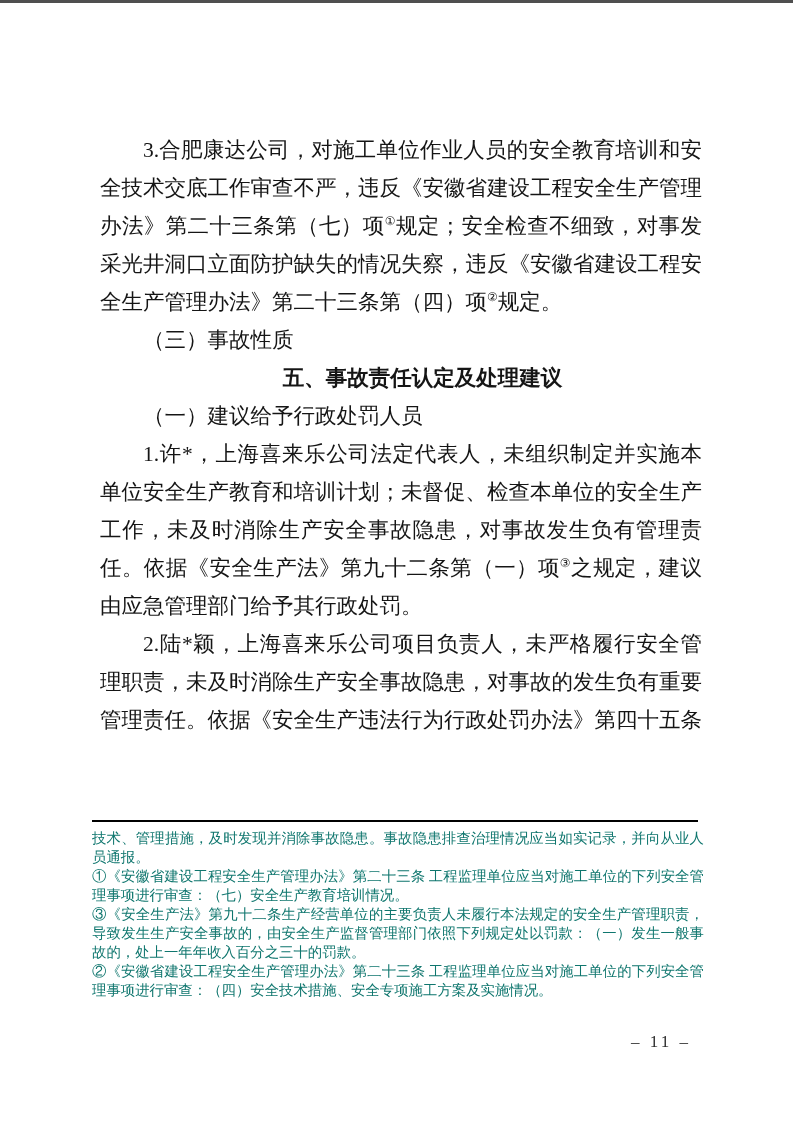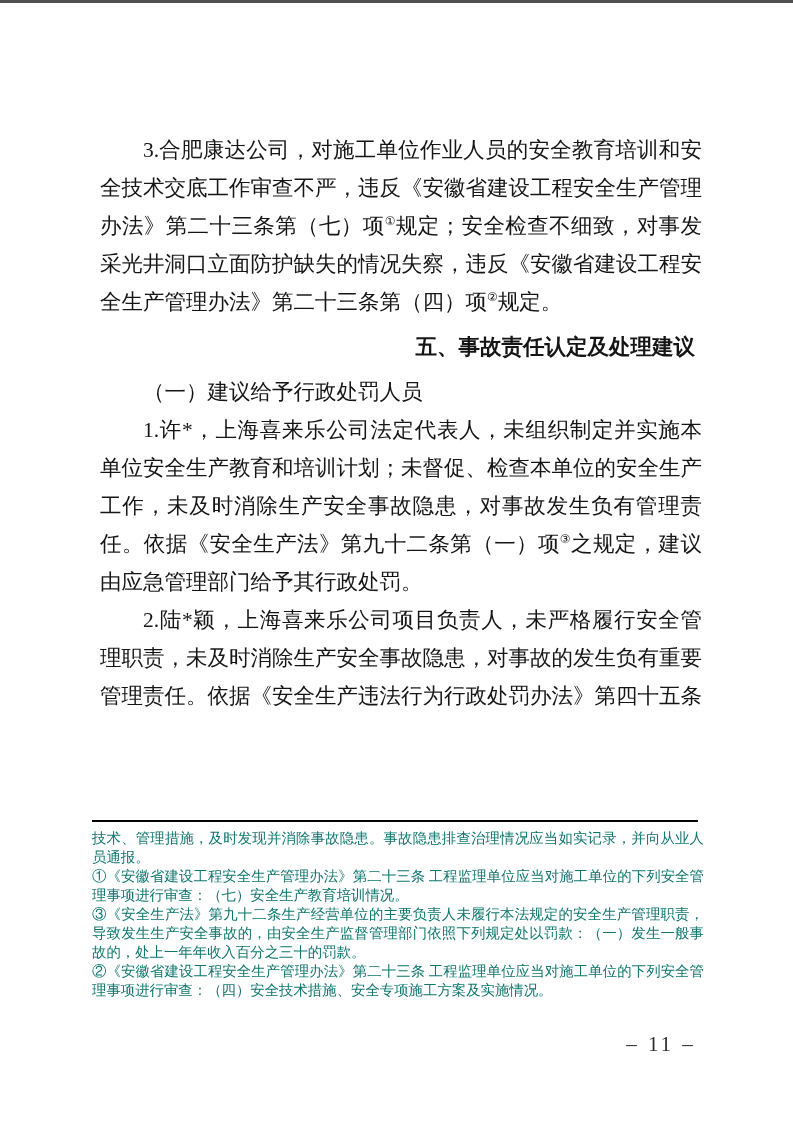--- a/index.html
+++ b/index.html
@@ -24,27 +24,27 @@
     position:absolute;
     left:100px;
     top:131px;
     width:602px;
     font-size:21.5px;
     line-height:38px;
     text-align:justify;
   }
   .para { margin:0; text-indent:2em; }
   .heading {
-    margin:7px;
+    margin:0;
     text-indent:2em;
     font-size:21.5px;
     line-height:38px;
     font-weight:700;
     font-family:"Liberation Sans","DejaVu Sans",sans-serif;
-    text-align:right;
+    text-align:center;
   }
   sup.fn-ref {
     font-size:12px;
     line-height:0;
     vertical-align:super;
   }
   .footnotes {
     position:absolute;
     left:92px;
     top:820px;
@@ -62,37 +62,38 @@
     line-height:19px;
     text-align:justify;
     color:#0f766e;
   }
   .page-number {
     position:absolute;
     top:1032px;
     left:616px;
     width:90px;
     text-align:center;
-    font-size:21px;
+    font-size:17px;
     letter-spacing:3px;
     color:#2e2e2e;
     font-family:"Liberation Serif","DejaVu Serif",serif;
   }
 </style>
 </head>
 <body>
 
 <div class="page">
 
   <div class="scan-artifact-top"></div>
 
   <main class="body-text">
 
     <p class="para"><span>3.合肥康达公司，对施工单位作业人员的安全教育培训和安全技术交底工作审查不严，违反《安徽省建设工程安全生产管理办法》第二十三条第（七）项</span><sup class="fn-ref">①</sup><span>规定；安全检查不细致，对事发采光井洞口立面防护缺失的情况失察，违反《安徽省建设工程安全生产管理办法》第二十三条第（四）项</span><sup class="fn-ref">②</sup><span>规定。</span></p>
 
+    <p class="para">（三）事故性质</p>
 
 
     <h2 class="heading">五、事故责任认定及处理建议</h2>
 
     <p class="para">（一）建议给予行政处罚人员</p>
 
     <p class="para"><span>1.许*，上海喜来乐公司法定代表人，未组织制定并实施本单位安全生产教育和培训计划；未督促、检查本单位的安全生产工作，未及时消除生产安全事故隐患，对事故发生负有管理责任。依据《安全生产法》第九十二条第（一）项</span><sup class="fn-ref">③</sup><span>之规定，建议由应急管理部门给予其行政处罚。</span></p>
 
     <p class="para">2.陆*颖，上海喜来乐公司项目负责人，未严格履行安全管理职责，未及时消除生产安全事故隐患，对事故的发生负有重要管理责任。依据《安全生产违法行为行政处罚办法》第四十五条</p>
 

